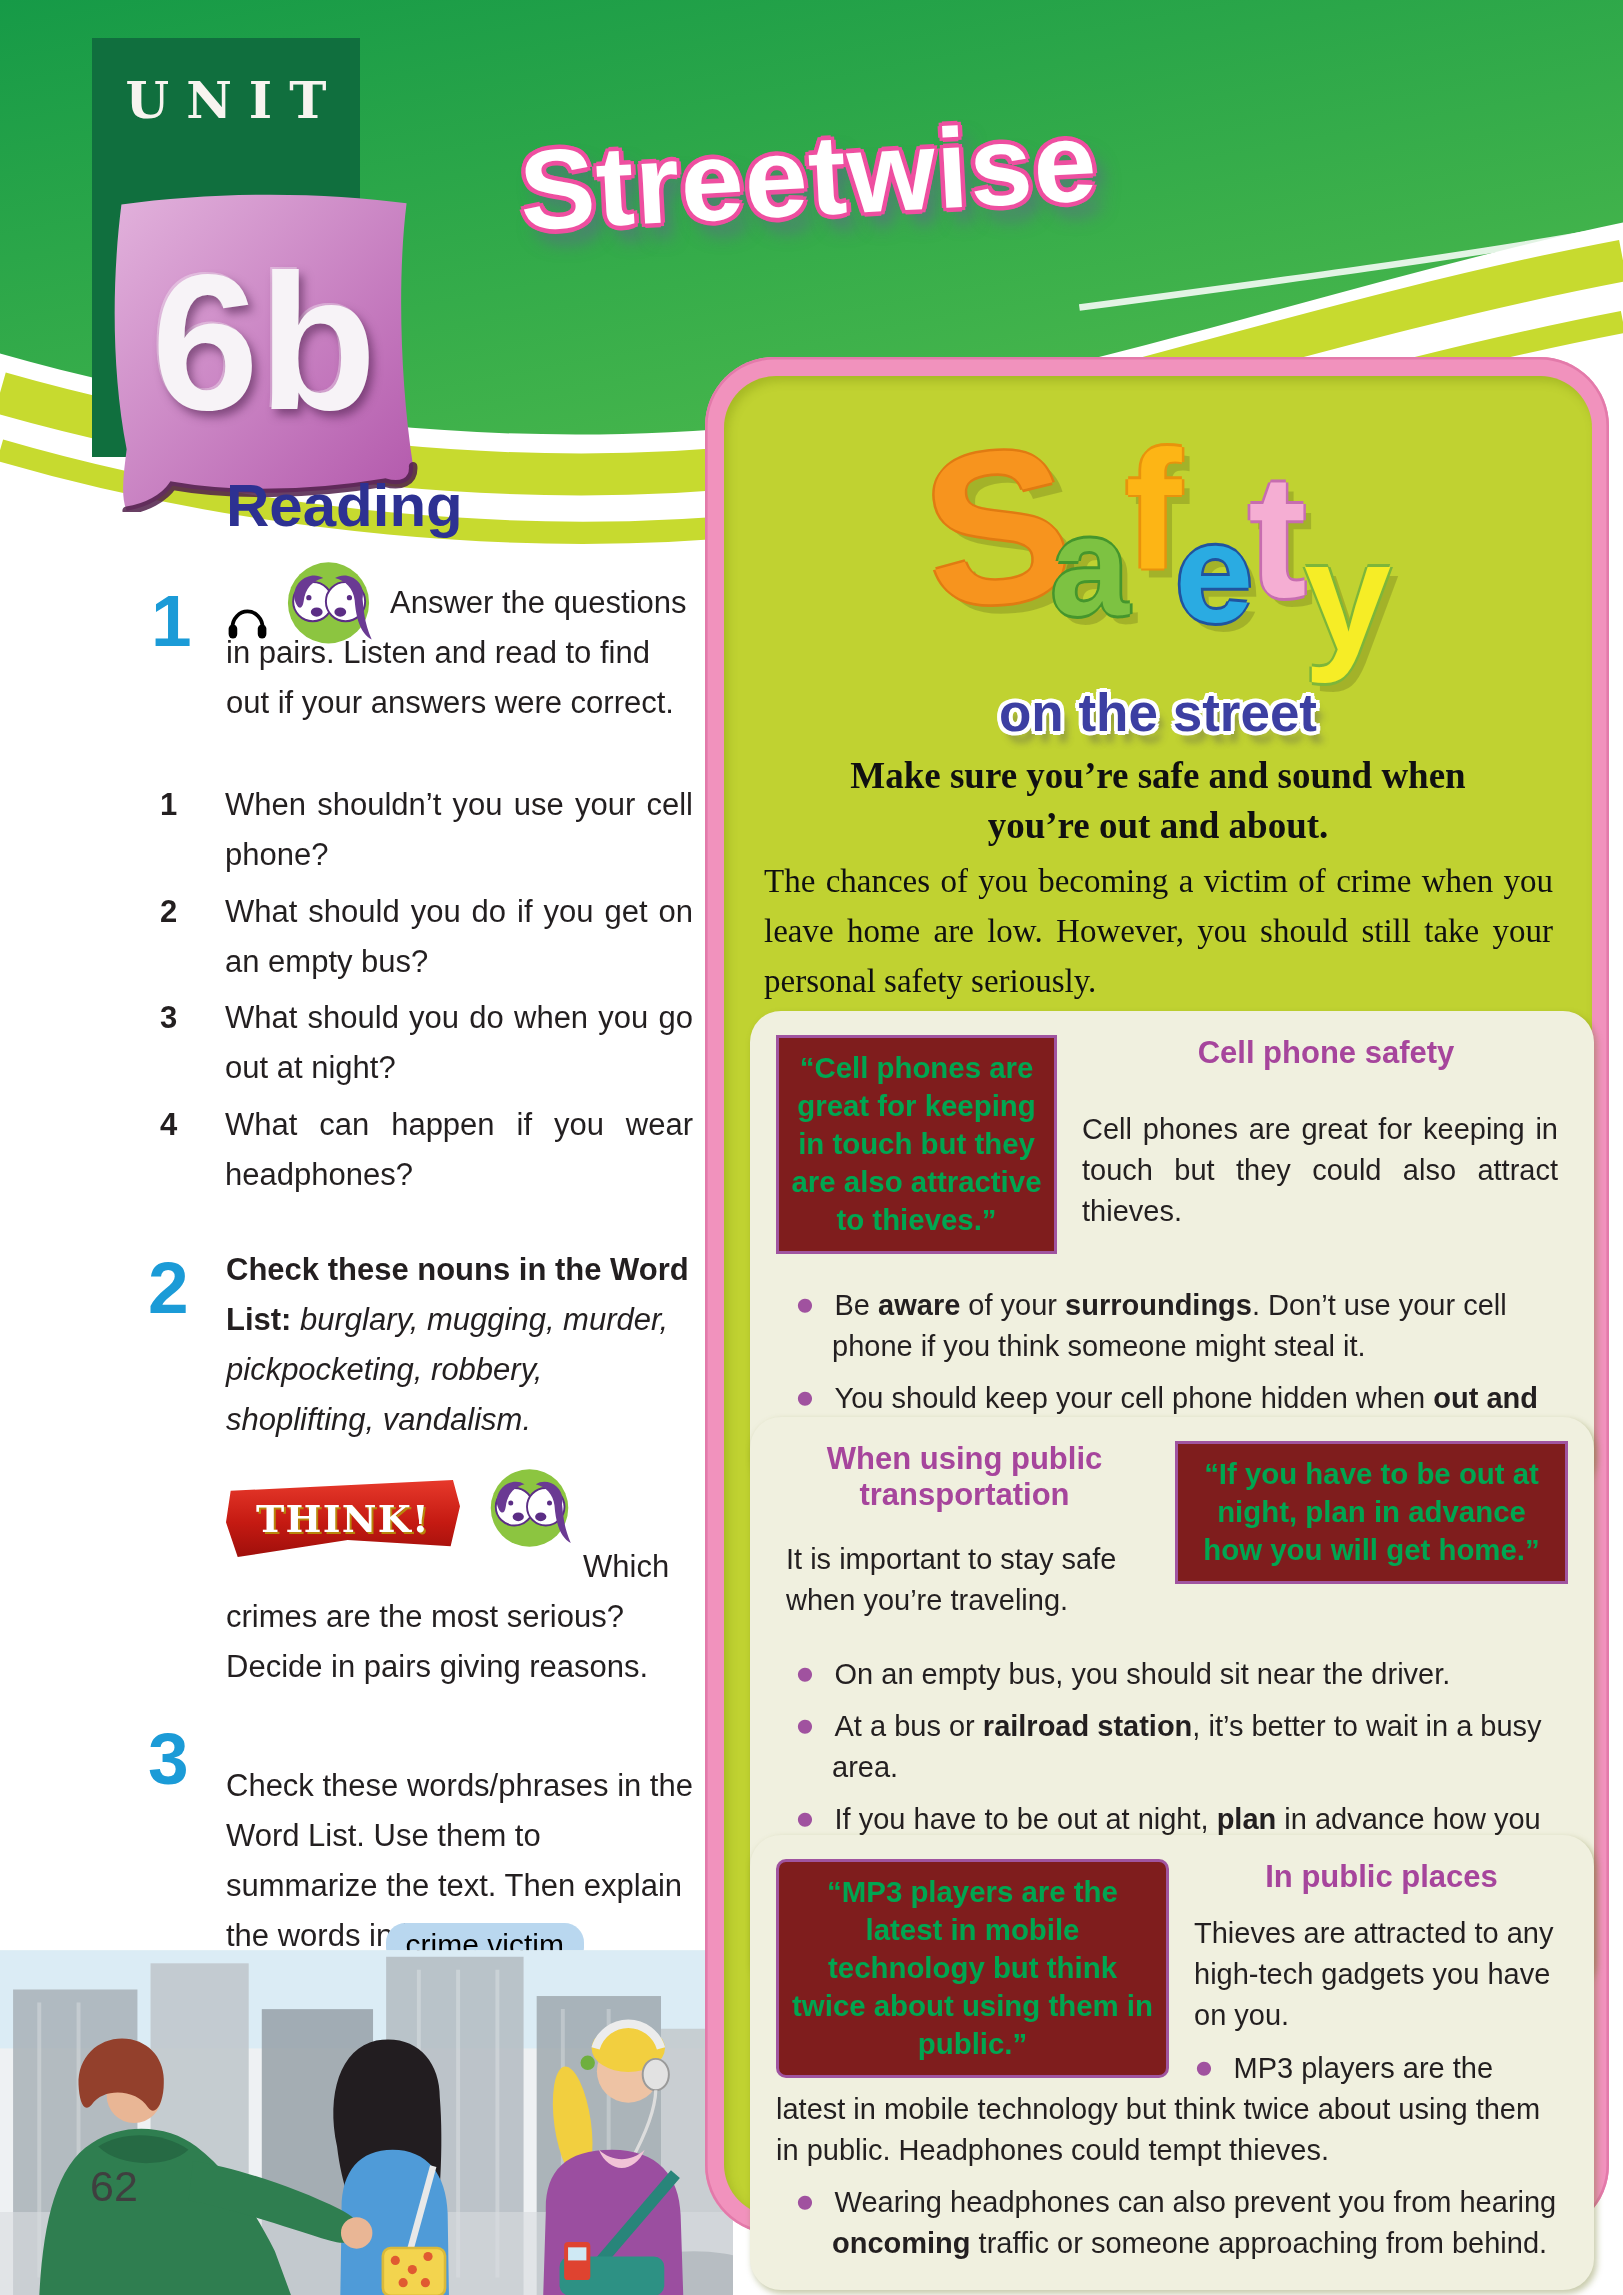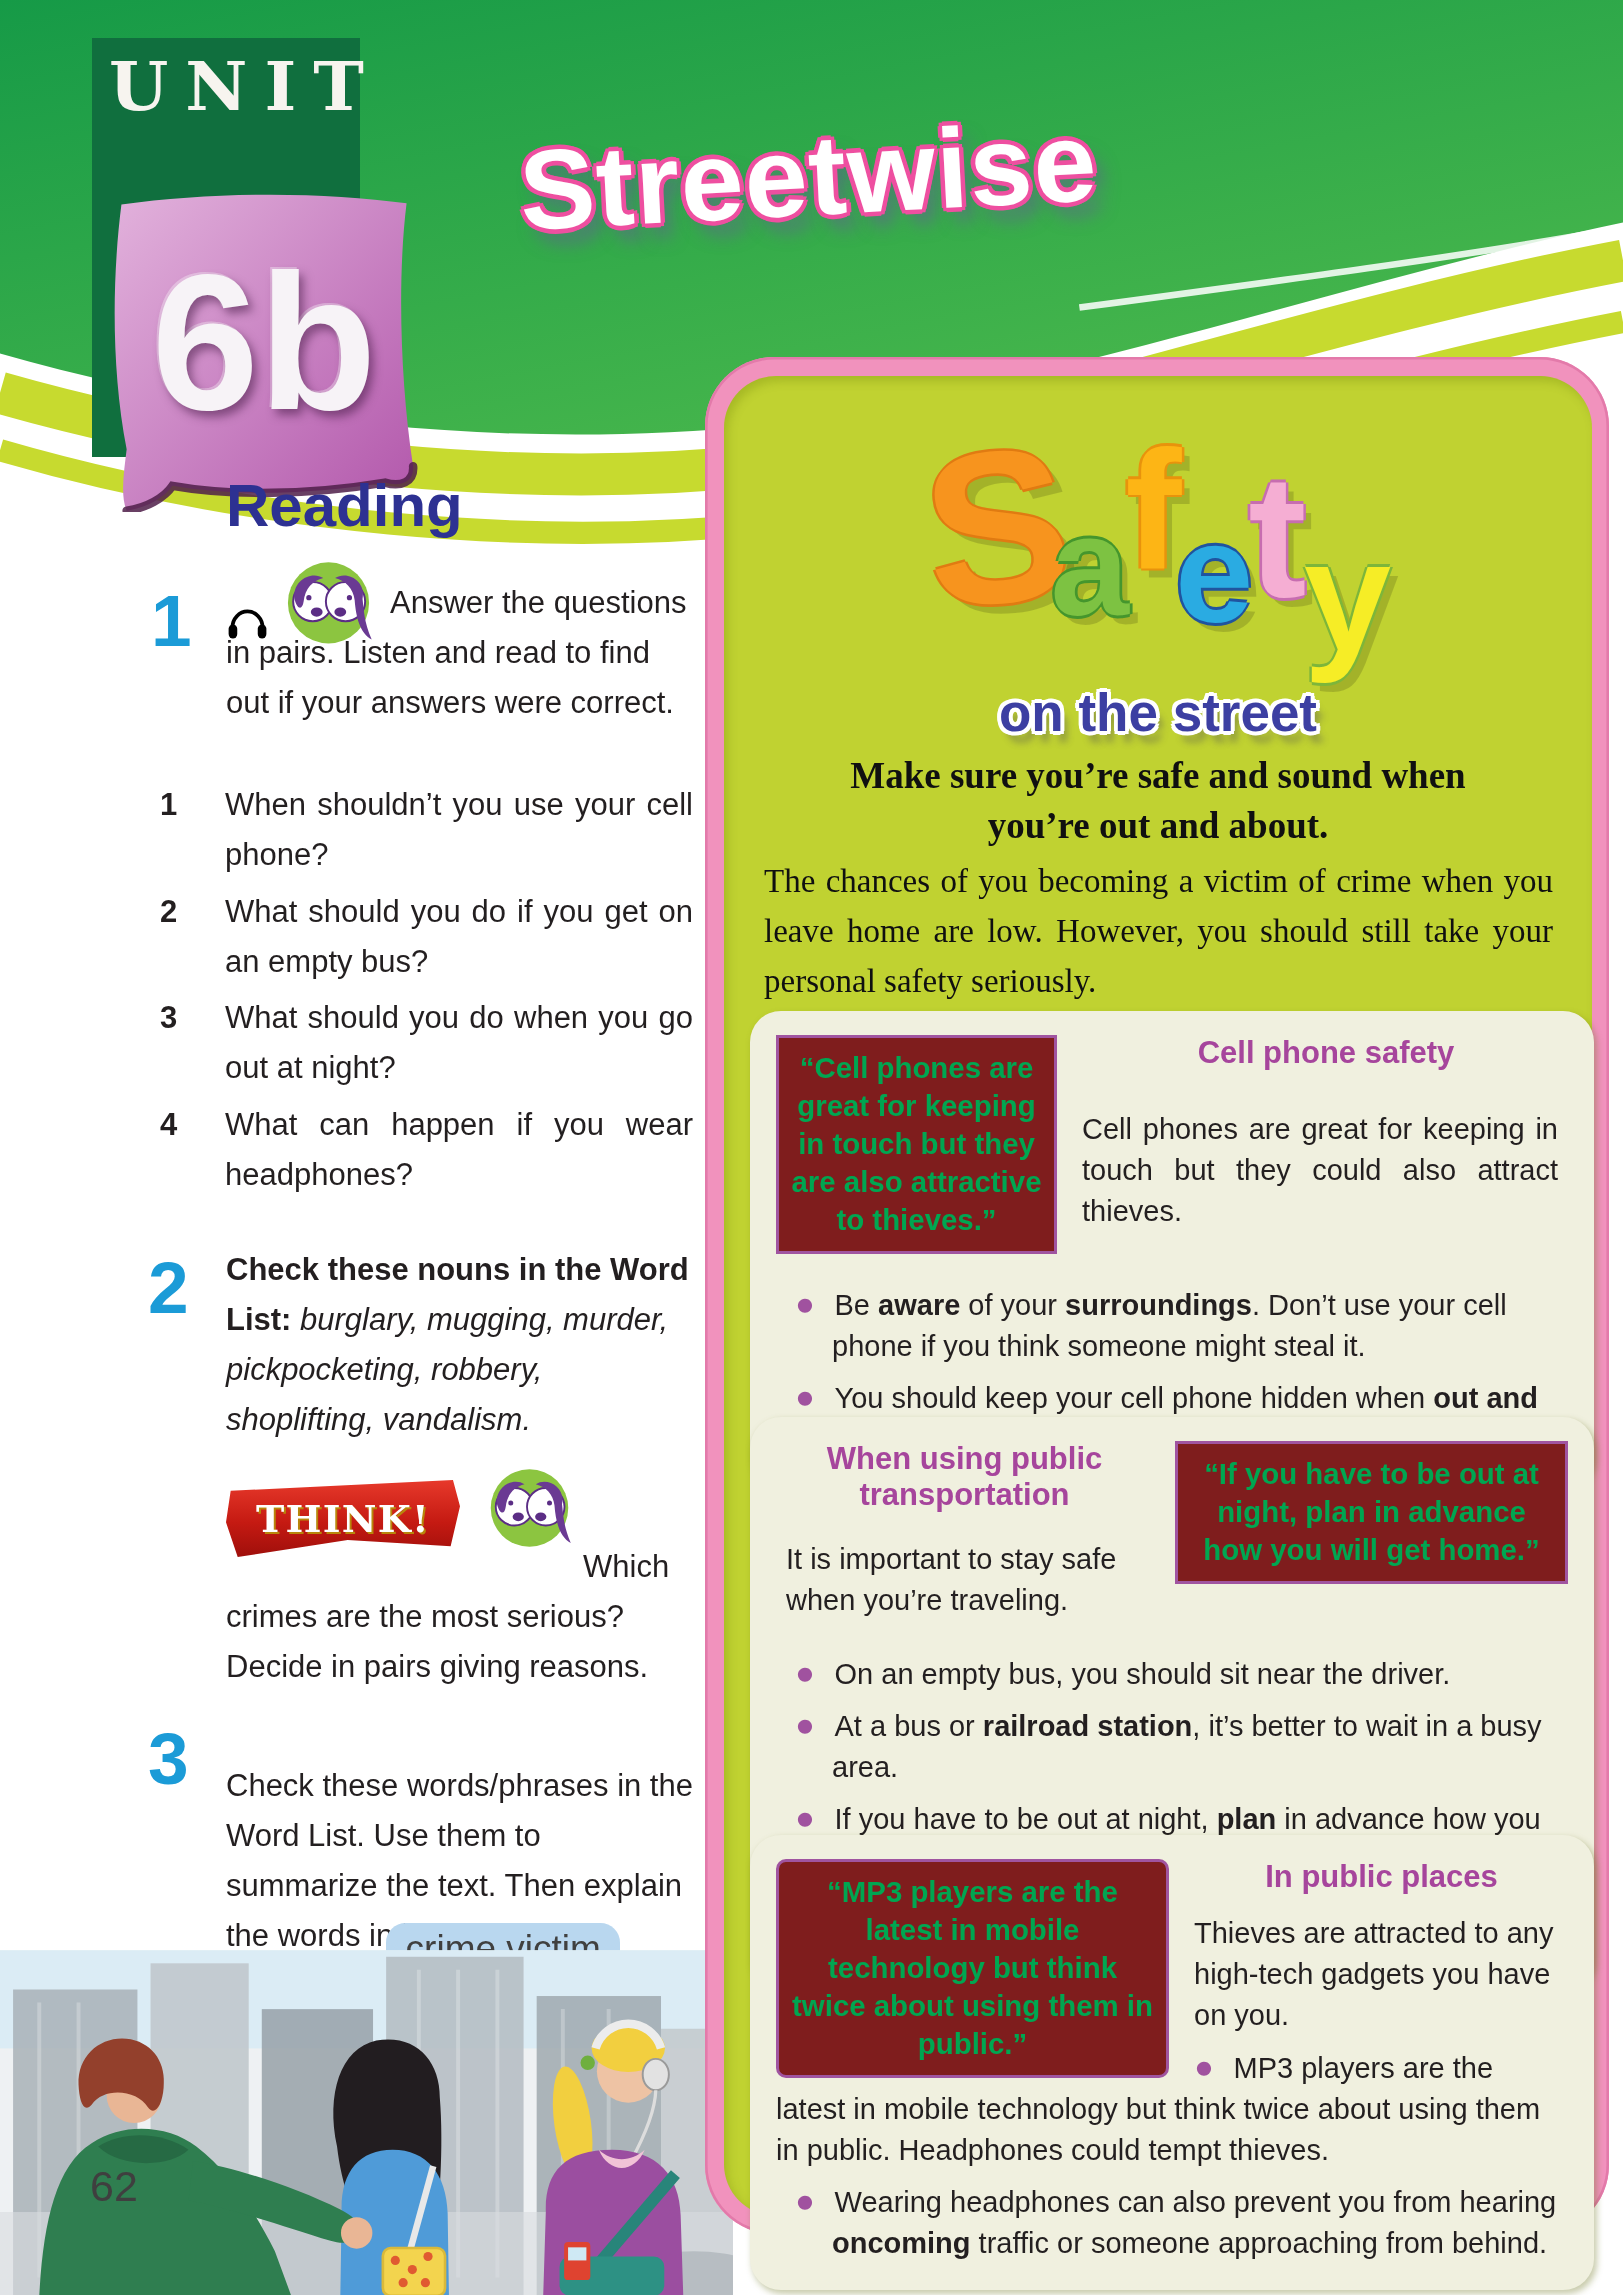--- a/index.html
+++ b/index.html
@@ -3,22 +3,22 @@
 <meta charset="utf-8">
 <style>
   html,body{margin:0;padding:0;}
   body{width:1623px;height:2295px;position:relative;background:#ffffff;
        font-family:"Liberation Sans",sans-serif;color:#231f20;overflow:hidden;}
   .abs{position:absolute;}
 
   
   #header-svg{left:0;top:0;width:1623px;height:589px;}
   #unit-box{left:92px;top:38px;width:268px;height:419px;background:#106f3e;}
-  #unit-label{position:absolute;left:0;top:8px;width:100%;text-align:center;
-      font-family:"DejaVu Serif",serif;font-weight:700;font-size:68px;color:#f7f4ef;
+  #unit-label{position:absolute;left:0;top:33px;width:100%;text-align:center;
+      font-family:"DejaVu Serif",serif;font-weight:700;font-size:50px;color:#f7f4ef;
       letter-spacing:17px;text-indent:17px;}
   #badge{left:103px;top:185px;width:322px;height:327px;}
   #badge-num{position:absolute;left:0;top:13px;width:100%;text-align:center;
       font-weight:700;font-size:193px;color:#f7f3f7;line-height:288px;
       text-shadow:4.6px 5.9px 9.2px rgba(70,25,70,.55), -2px -2px 0 rgba(255,255,255,.35);}
   #streetwise{left:432px;top:111px;width:753px;text-align:center;transform:rotate(-3deg);
       font-weight:700;font-size:113px;letter-spacing:1.3px;color:#ffffff;
       text-shadow:
         4.6px 0 0 #ee4fa0,-4.6px 0 0 #ee4fa0,0 4.6px 0 #ee4fa0,0 -4.6px 0 #ee4fa0,
         3.3px 3.3px 0 #ee4fa0,-3.3px 3.3px 0 #ee4fa0,3.3px -3.3px 0 #ee4fa0,-3.3px -3.3px 0 #ee4fa0,
@@ -49,22 +49,22 @@
       display:flex;align-items:center;justify-content:center;}
   #think-badge span{font-family:"DejaVu Serif",serif;font-weight:700;font-size:38px;
       color:#ffffff;letter-spacing:1.3px;text-shadow:2px 2px 0 #b8860b;}
   #pair-icon-2{left:483px;top:1468px;width:93px;height:85px;}
   #think-text{left:226px;top:1542px;}
   .spacer2{display:inline-block;width:357px;height:0.7px;}
   #ex3-text{left:226px;top:1761px;}
 
   
   #chips{left:39px;top:1923px;width:661px;height:262px;}
-  .chip{position:absolute;padding:5.2px 19.6px;border-radius:19.6px;font-size:37px;
-        color:#404040;white-space:nowrap;}
+  .chip{position:absolute;padding:5.2px 19.6px;border-radius:19.6px;font-size:30px;
+        color:#000000;white-space:nowrap;}
   .chip-0{left:101px;top:27.5px;}  .chip-1{left:347px;top:0px;}
   .chip-2{left:75px;top:85px;} .chip-3{left:298px;top:73px;} .chip-4{left:492px;top:71px;}
   .chip-5{left:26px;top:136px;}  .chip-6{left:252px;top:132px;} .chip-7{left:458px;top:123px;}
   .chip-8{left:52px;top:186px;}  .chip-9{left:406px;top:175px;}
   .chip-10{left:111px;top:232px;}.chip-11{left:357px;top:226px;}
 
   
   #illustration{left:0;top:1950px;width:733px;height:346px;}
   #page-num{left:90px;top:2162px;font-size:43px;font-weight:400;color:#3f3f3f;z-index:5;}
 

